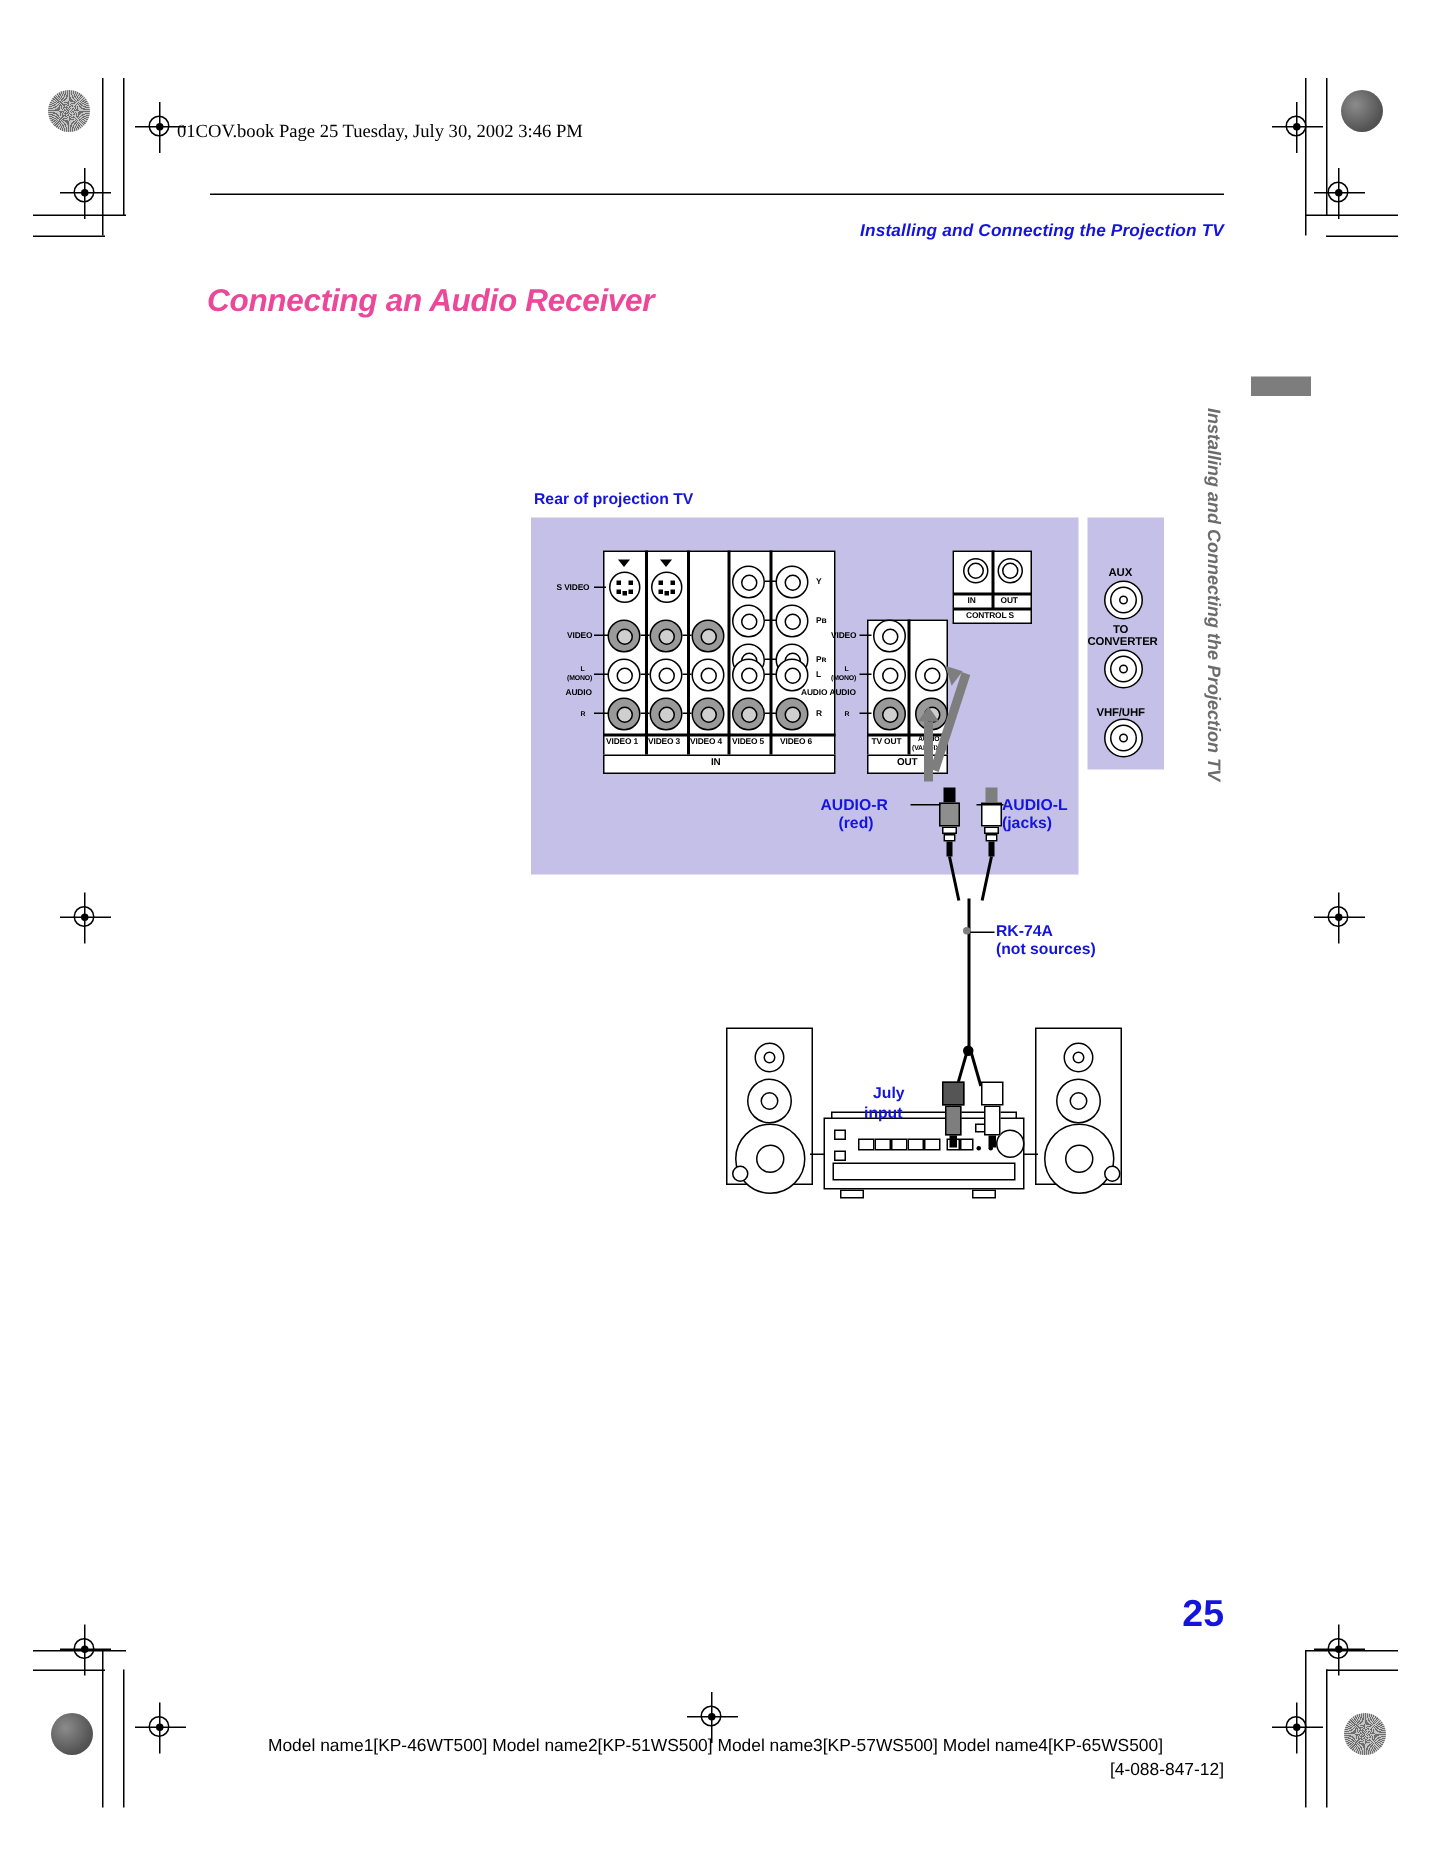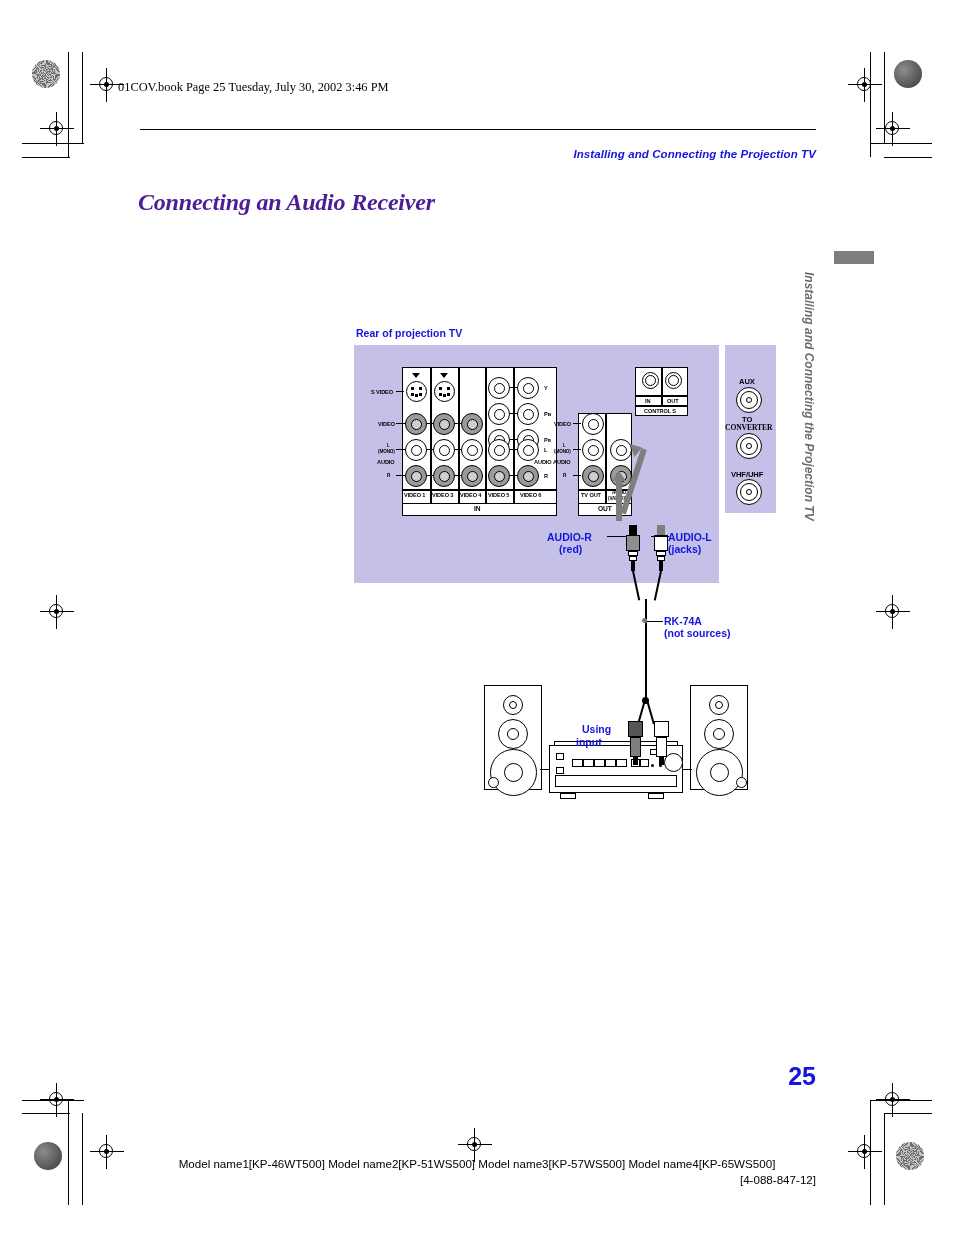--- a/index.html
+++ b/index.html
@@ -50,23 +50,23 @@
     background: #000;
   }
   .running-head {
     position: absolute; right: 138px; top: 148px;
     font-family: "Liberation Sans", sans-serif;
     font-weight: bold; font-style: italic; font-size: 11.5px;
     color: #1414dc; letter-spacing: .1px; white-space: nowrap;
   }
   h1.title {
     position: absolute; left: 138px; top: 189px; margin: 0;
-    font-family: Liberation Serif, serif;
-    font-weight: bold; font-style: italic; font-size: 24px;
-    color: #4c1d95; letter-spacing: -.2px;
+    font-family: Liberation Sans, sans-serif;
+    font-weight: bold; font-style: italic; font-size: 21px;
+    color: #ec4899; letter-spacing: -.2px;
   }
   .warn {
     position: absolute; left: 334px; top: 233px;
     font-family: "Liberation Sans", sans-serif;
     font-weight: bold; font-size: 12.2px; color: #1414dc;
   }
   .bodytext {
     position: absolute; left: 334px; top: 275px; width: 482px;
     font-size: 15.2px; line-height: 21px; color: #000;
   }
@@ -400,21 +400,21 @@
     <div class="arrow-head" style="left:276px; top:99px; transform:rotate(72deg);"></div>
     <div class="arrow-shaft" style="left:262px; top:136px; width:6px; height:40px;"></div>
     <div class="arrow-head" style="left:258px; top:126px; transform:rotate(0deg);"></div>
 
     <div class="lbl s8" style="left:385px; top:32px;">AUX</div>
     <div class="circ" style="left:382px; top:42px; width:26px; height:26px;"></div>
     <div class="circ" style="left:386px; top:46px; width:18px; height:18px;"></div>
     <div class="circ" style="left:392px; top:52px; width:6px; height:6px;"></div>
 
     <div class="lbl s8" style="left:388px; top:70px;">TO</div>
-    <div class="lbl s8" style="left:371px; top:78px;font-family:Liberation Serif, serif;">CONVERTER</div>
+    <div class="lbl s8" style="left:371px; top:78px;">CONVERTER</div>
     <div class="circ" style="left:382px; top:88px; width:26px; height:26px;"></div>
     <div class="circ" style="left:386px; top:92px; width:18px; height:18px;"></div>
     <div class="circ" style="left:392px; top:98px; width:6px; height:6px;"></div>
 
     <div class="lbl s8" style="left:377px; top:125px;">VHF/UHF</div>
     <div class="circ" style="left:382px; top:134px; width:26px; height:26px;"></div>
     <div class="circ" style="left:386px; top:138px; width:18px; height:18px;"></div>
     <div class="circ" style="left:392px; top:144px; width:6px; height:6px;"></div>
 
     <div class="plug" style="left:272px; top:180px;">
@@ -497,17 +497,17 @@
       <div style="position:absolute; left:0; top:0; width:15px; height:16px; border:1.4px solid #000; background:#555; box-sizing:border-box;"></div>
       <div style="position:absolute; left:2px; top:16px; width:11px; height:20px; border:1.4px solid #000; background:#7e7e7e; box-sizing:border-box;"></div>
       <div style="position:absolute; left:5px; top:36px; width:5px; height:8px; background:#000;"></div>
     </div>
     <div class="plug" style="left:300px; top:376px;">
       <div style="position:absolute; left:0; top:0; width:15px; height:16px; border:1.4px solid #000; background:#fff; box-sizing:border-box;"></div>
       <div style="position:absolute; left:2px; top:16px; width:11px; height:20px; border:1.4px solid #000; background:#fff; box-sizing:border-box;"></div>
       <div style="position:absolute; left:5px; top:36px; width:5px; height:8px; background:#000;"></div>
     </div>
 
-    <div class="bluebold" style="left:228px; top:378px;">Using</div>
+    <div class="bluebold" style="left:228px; top:378px;">July</div>
     <div class="bluebold" style="left:222px; top:391px;">input</div>
 
   </div>
 </div>
 
 </body></html>

